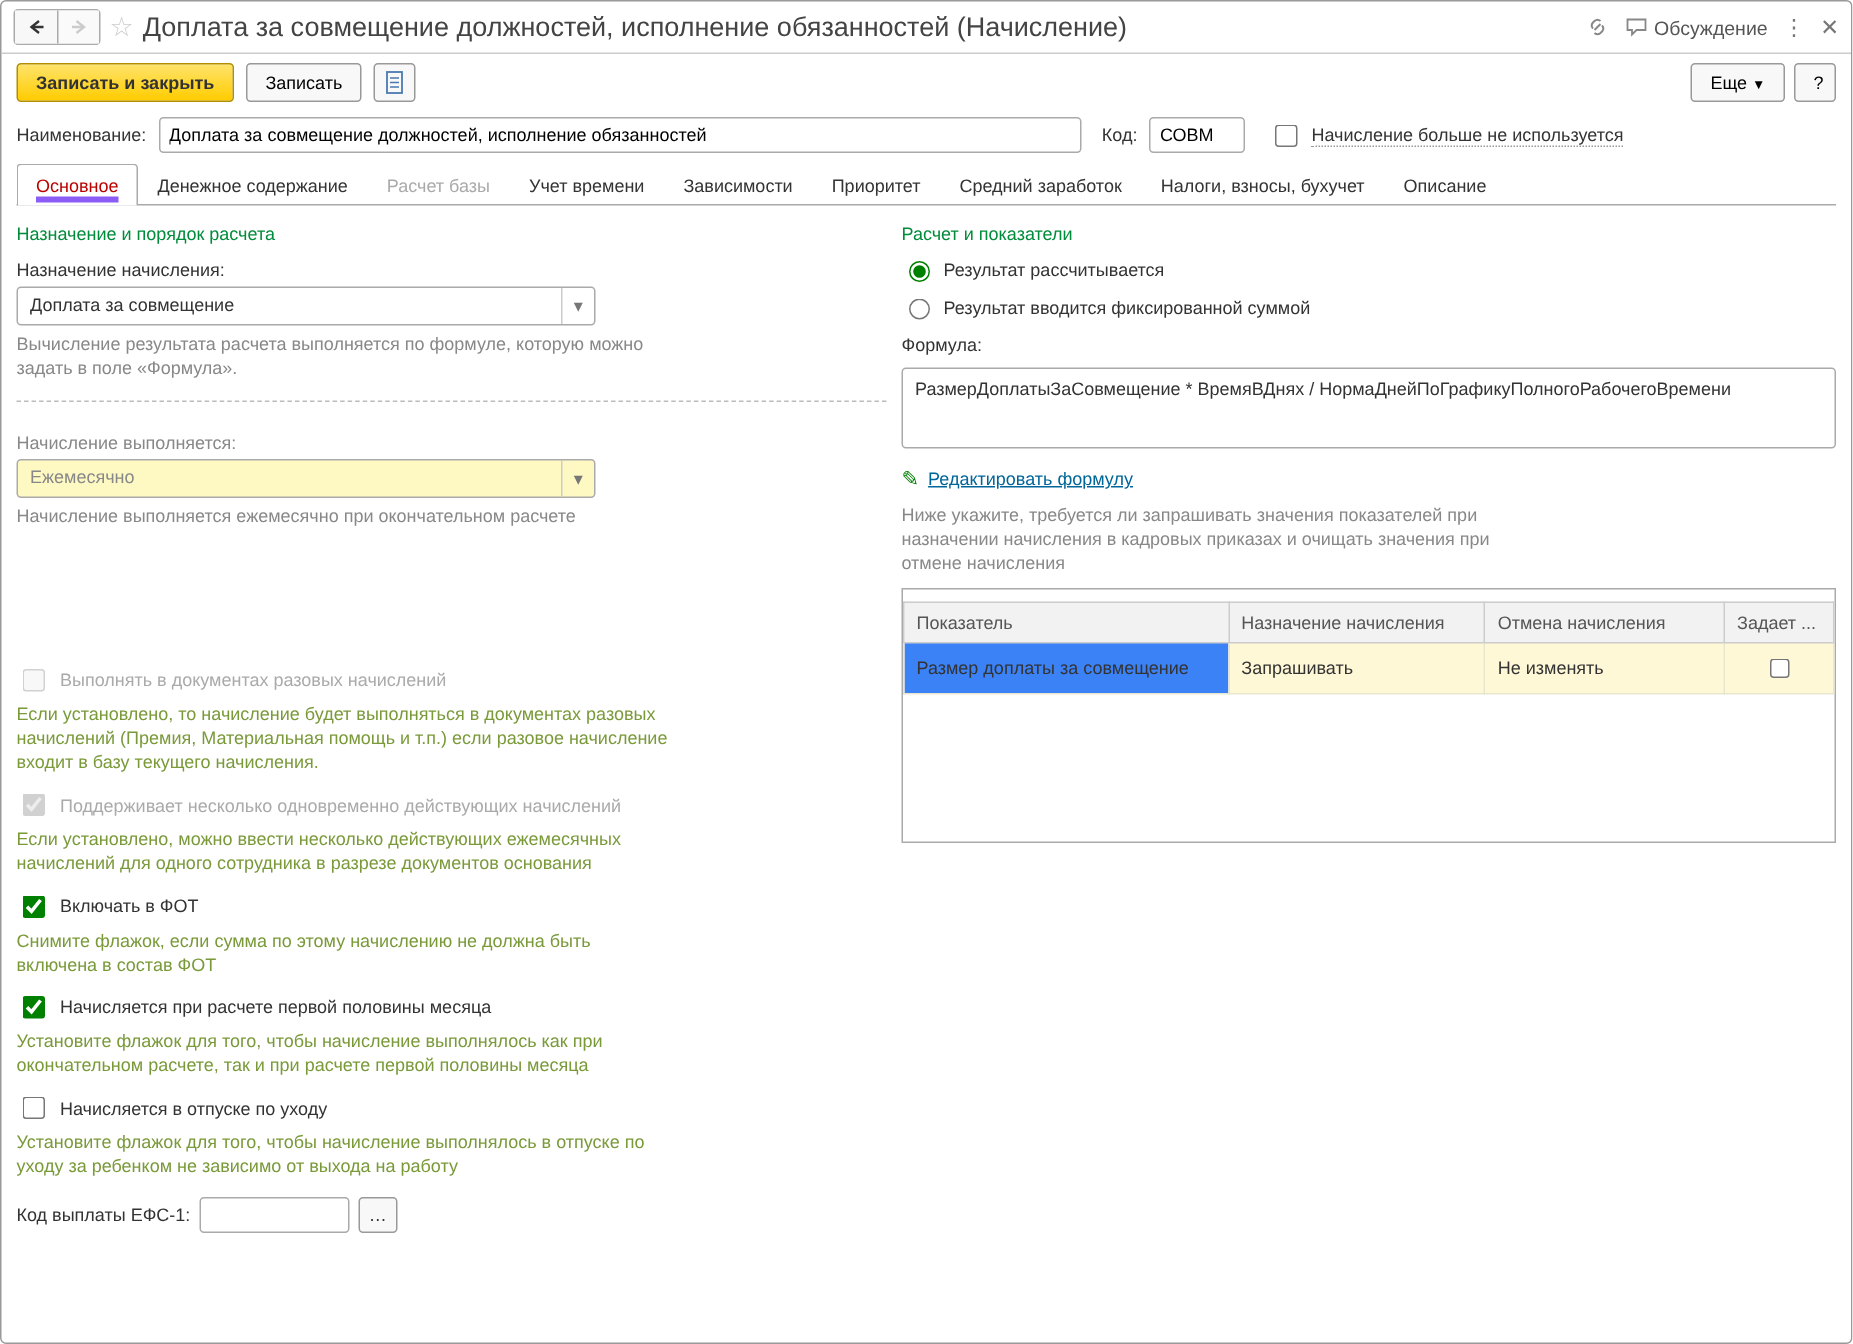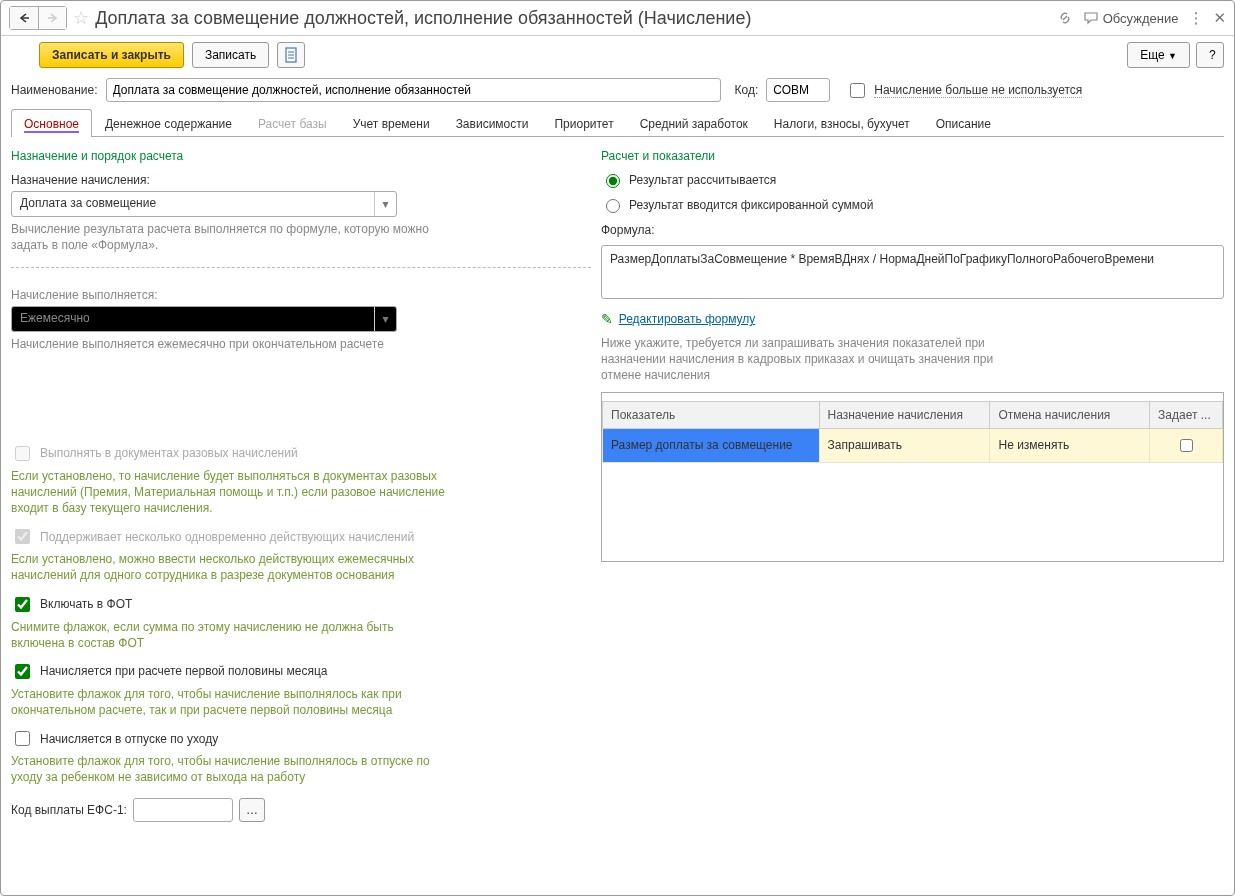--- a/index.html
+++ b/index.html
@@ -44,21 +44,20 @@
   .nav-btn + .nav-btn { border-left: 1px solid #aaa; }
   .star-icon { color: #ccc; font-size: 18px; }
   .title-text { font-size: 18px; color: #444; text-align: center; }
   .titlebar-right { margin-left: auto; display: flex; align-items: center; gap: 10px; }
   .titlebar-right .icon-btn { color: #777; cursor: pointer; font-size: 15px; }
   .toolbar {
     display: flex;
     align-items: flex-end;
     padding: 6px 10px;
     gap: 8px;
-    margin-left: 28px;
   }
   .btn {
     border: 1px solid #999;
     border-radius: 3px;
     padding: 5px 12px;
     background: #f8f8f8;
     cursor: pointer;
     font-size: 12px;
   }
   .btn-yellow {
@@ -108,21 +107,21 @@
     cursor: pointer;
     position: relative;
     top: 1px;
   }
   .tab.active {
     border-color: #aaa;
     background: #fff;
     border-top-left-radius: 3px;
     border-top-right-radius: 3px;
   }
-  .tab.active span { color: #b00; border-bottom: 2px solid #8b5cf6; }
+  .tab.active span { color: #b00; border-bottom: 4px solid #8b5cf6; }
   .tab.disabled { color: #aaa; }
   .content {
     display: flex;
     flex: 1;
     padding: 6px 10px 10px 10px;
     overflow: hidden;
   }
   .col { display: flex; flex-direction: column; }
   .col-left { width: 590px; padding-right: 10px; }
   .col-right { flex: 1; }
@@ -130,21 +129,21 @@
   .hint-text { color: #888; margin-top: 4px; line-height: 1.35; }
   .hint-green { color: #7a9a3a; margin-top: 4px; line-height: 1.35; }
   .field-label { margin: 6px 0 4px 0; }
   .select-wrap {
     display: flex;
     border: 1px solid #aaa;
     border-radius: 3px;
     height: 26px;
     width: 386px;
   }
-  .select-wrap.disabled { background: #000000; color: #888; }
+  .select-wrap.disabled { background: #fef9c3; color: #888; }
   .select-val { flex: 1; padding: 4px 8px; }
   .select-btn { width: 22px; border-left: 1px solid #ccc; display: flex; align-items: center; justify-content: center; color: #777; }
   .dashed-sep { border-top: 1px dashed #bbb; margin: 14px 0; }
   .check-row { display: flex; align-items: center; gap: 7px; margin-top: 10px; }
   .check-row input[type=checkbox] { width: 15px; height: 15px; }
   .check-row.disabled { color: #aaa; }
   .check-row .chk-green { accent-color: #008000; }
   .formula-box {
     border: 1px solid #aaa;
     border-radius: 3px;

